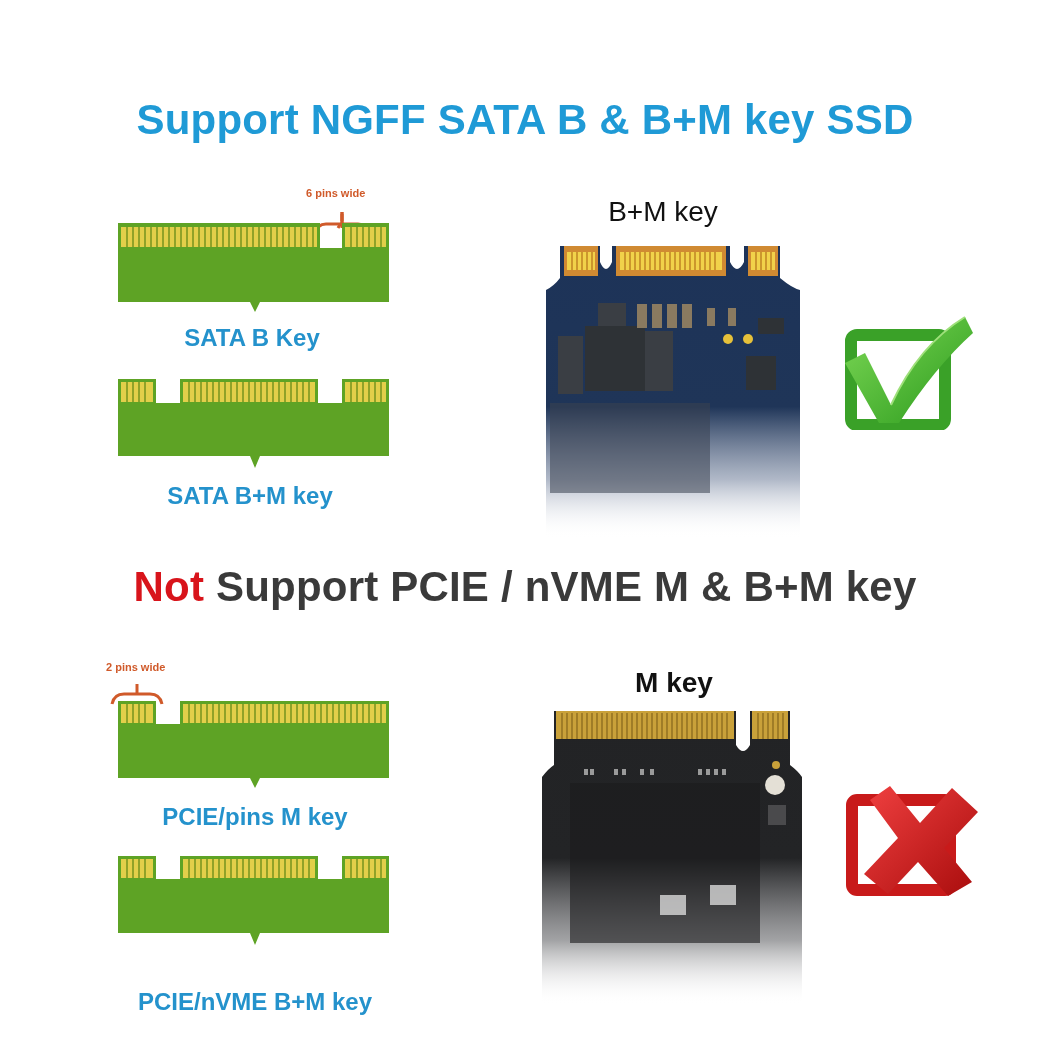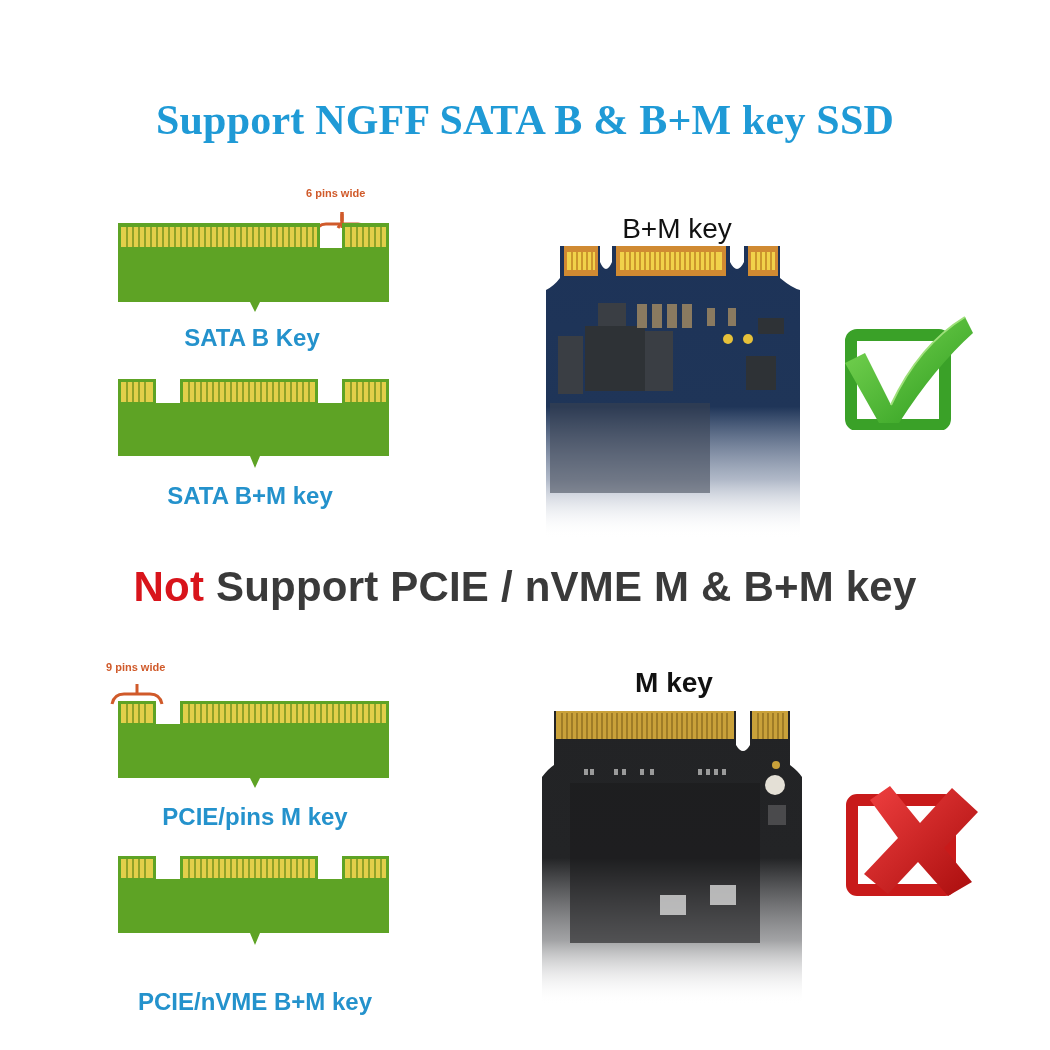--- a/index.html
+++ b/index.html
@@ -1,19 +1,19 @@
 <!DOCTYPE html>
 <html><head>
 <meta charset="utf-8">
 <style>
   html, body { margin:0; padding:0; background:#ffffff; }
   body { width:1050px; height:1050px; position:relative; overflow:hidden; font-family:"Liberation Sans", sans-serif; }
   .abs { position:absolute; }
   .h1 { left:0; width:1050px; text-align:center; font-weight:bold; font-size:42px; letter-spacing:0.2px; }
-  .h1.top { top:96px; color:#1f9ad6;font-family:Liberation Serif, serif; }
+  .h1.top { top:96px; color:#1f9ad6; }
   .h1.mid { top:563px; color:#3a3a3a; }
   .h1.mid .red { color:#d8141b; }
   .cap { font-weight:bold; font-size:24px; color:#2492cc; text-align:center; width:300px; }
   .pinlbl { font-weight:bold; font-size:11px; color:#d05a2a; }
   .keylbl { font-size:28px; color:#111; text-align:center; width:300px; }
   svg { display:block; }
 </style>
 </head>
 <body>
 
@@ -47,21 +47,21 @@
     <rect x="235" y="12" width="41" height="20"></rect>
   </g>
   <g stroke="#6e8f1c" stroke-width="1.4">
     <path d="M17 12v20M23 12v20M29 12v20M35 12v20"></path>
     <path d="M79 12v20M85 12v20M91 12v20M97 12v20M103 12v20M109 12v20M115 12v20M121 12v20M127 12v20M133 12v20M139 12v20M145 12v20M151 12v20M157 12v20M163 12v20M169 12v20M175 12v20M181 12v20M187 12v20M193 12v20M199 12v20"></path>
     <path d="M241 12v20M247 12v20M253 12v20M259 12v20M265 12v20M271 12v20"></path>
   </g>
 </svg>
 <div class="abs cap" style="left:100px;top:482px;">SATA B+M key</div>
 
-<div class="abs keylbl" style="left:527px;top:196px;margin-top:17px;">B+M key</div>
+<div class="abs keylbl" style="left:513px;top:196px;">B+M key</div>
 <svg class="abs" style="left:540px;top:238px;" width="270" height="300">
   <defs>
     <linearGradient id="fadeBlue" x1="0" y1="0" x2="0" y2="1">
       <stop offset="0" stop-color="#1d3358"></stop>
       <stop offset="0.55" stop-color="#1f3558"></stop>
       <stop offset="0.8" stop-color="#8e9ab0" stop-opacity="0.7"></stop>
       <stop offset="1" stop-color="#ffffff" stop-opacity="0"></stop>
     </linearGradient>
   </defs>
   <path d="M20 8 L60 8 L60 24 Q66 38 72 24 L72 8 L190 8 L190 24 Q197 38 204 24 L204 8 L240 8 L240 40 Q252 50 260 52 L260 300 L6 300 L6 52 Q14 48 20 40 Z" fill="url(#fadeBlue)"></path>
@@ -108,21 +108,21 @@
   </defs>
   <rect x="16" y="30" width="94" height="90" rx="6" fill="none" stroke="#3aa128" stroke-width="12"></rect>
   <path d="M10 58 L30 48 L56 100 Q84 40 130 12 L138 28 Q100 62 64 118 L44 118 Z" fill="url(#gChk)"></path>
   <path d="M56 100 Q84 40 130 12" fill="none" stroke="#9ee07a" stroke-width="2"></path>
 </svg>
 
 <div class="abs h1 mid">
   <span class="red">Not</span><span> Support PCIE / nVME M &amp; B+M key</span>
 </div>
 
-<div class="abs pinlbl" style="left:106px;top:661px;">9 pins wide</div>
+<div class="abs pinlbl" style="left:106px;top:661px;">2 pins wide</div>
 <svg class="abs" style="left:100px;top:678px;" width="310" height="120">
   <path d="M12 26 Q14 16 24 16 L50 16 Q60 16 62 26" fill="none" stroke="#d05a2a" stroke-width="3"></path>
   <path d="M37 16 L37 6" stroke="#d05a2a" stroke-width="3"></path>
   <path d="M18 23 L56 23 L56 46 L80 46 L80 23 L289 23 L289 100 L160 100 L155 110 L150 100 L18 100 Z" fill="#5ea325"></path>
   <g fill="#e2cf4a">
     <rect x="21" y="26" width="32" height="19"></rect>
     <rect x="83" y="26" width="203" height="19"></rect>
   </g>
   <g stroke="#6e8f1c" stroke-width="1.4">
     <path d="M27 26v19M33 26v19M39 26v19M45 26v19"></path>

